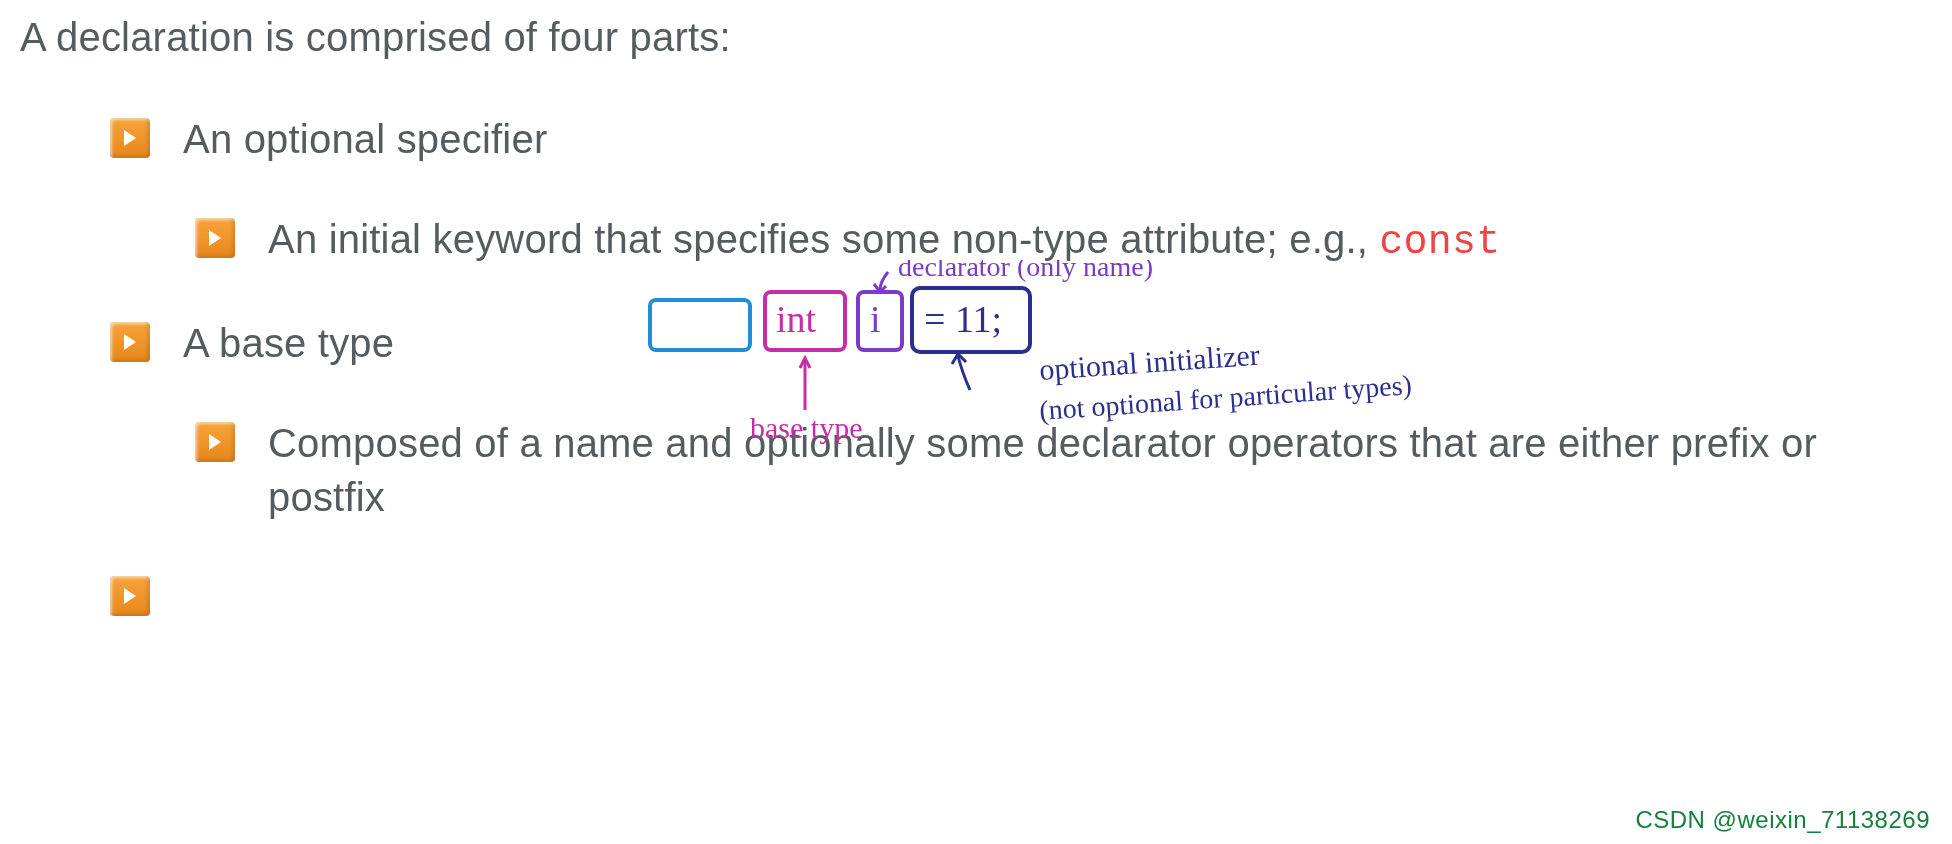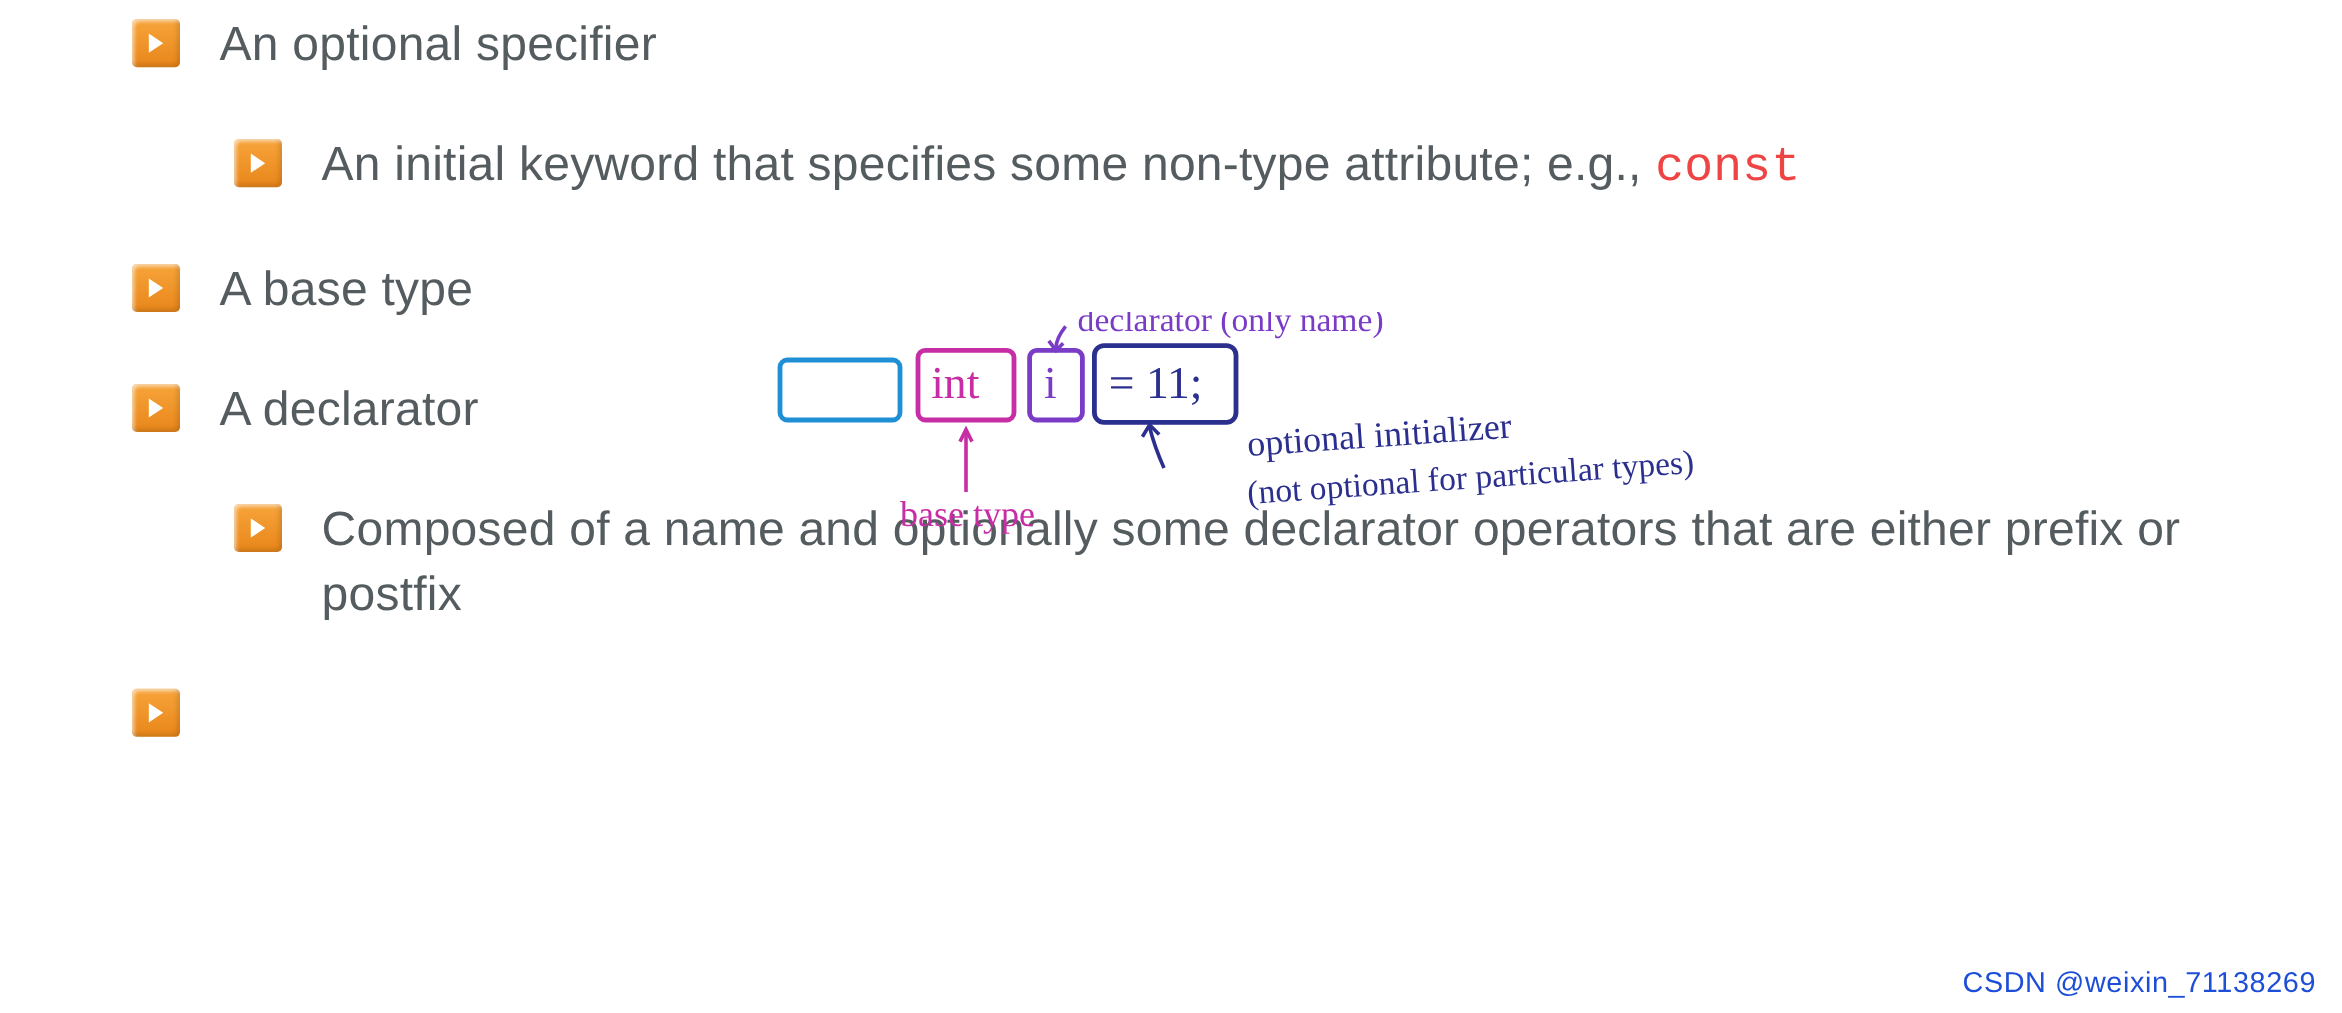--- a/index.html
+++ b/index.html
@@ -50,40 +50,41 @@
   .bullet svg { display: block; }
   .code {
     font-family: "Consolas", "Menlo", "Courier New", monospace;
     color: #ef4444;
   }
   .watermark {
     position: absolute;
     right: 22px;
     bottom: 10px;
     font-size: 24px;
-    color: #1d4ed8;
+    color: #15803d;
     font-family: Arial, sans-serif;
     letter-spacing: 0.5px;
   }
   
   .anno {
     position: absolute;
     left: 640px;
     top: 260px;
     width: 1200px;
     height: 220px;
     pointer-events: none;
   }
   .anno text { font-family: "Comic Sans MS", "Segoe Script", cursive; }
 </style>
 </head>
 <body>
 
 <div class="content">
 
+  <div class="intro">A declaration is comprised of four parts:</div>
 
   <div class="row lvl1">
     <span class="bullet">
       <svg width="16" height="18" viewBox="0 0 16 18">
           <path d="M2 1 L14 9 L2 17 Z" fill="#ffffff"></path>
         </svg>
     </span>
     <span class="wrap">An optional specifier</span>
   </div>
 
@@ -100,28 +101,20 @@
 
   <div class="row lvl1">
     <span class="bullet">
       <svg width="16" height="18" viewBox="0 0 16 18">
           <path d="M2 1 L14 9 L2 17 Z" fill="#ffffff"></path>
         </svg>
     </span>
     <span class="wrap">A base type</span>
   </div>
 
-  <div class="row lvl1">
-    <span class="bullet">
-      <svg width="16" height="18" viewBox="0 0 16 18">
-          <path d="M2 1 L14 9 L2 17 Z" fill="#ffffff"></path>
-        </svg>
-    </span>
-    <span class="wrap">A declarator</span>
-  </div>
 
   <div class="row lvl2">
     <span class="bullet">
       <svg width="16" height="18" viewBox="0 0 16 18">
           <path d="M2 1 L14 9 L2 17 Z" fill="#ffffff"></path>
         </svg>
     </span>
     <span class="wrap">Composed of a name and optionally some declarator operators that are either prefix or postfix</span>
   </div>
 

